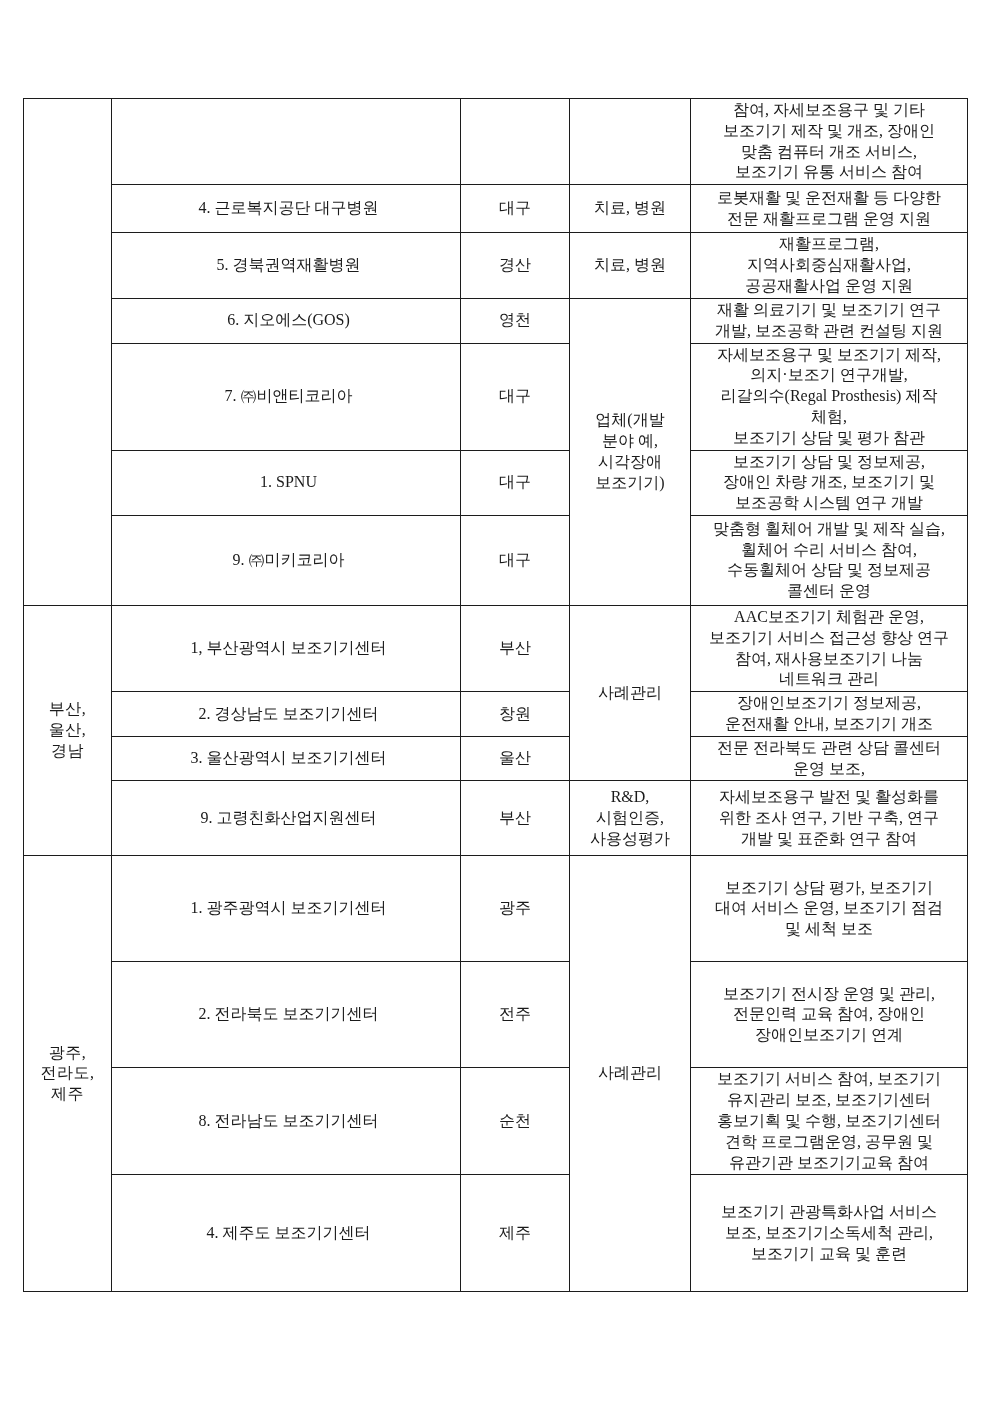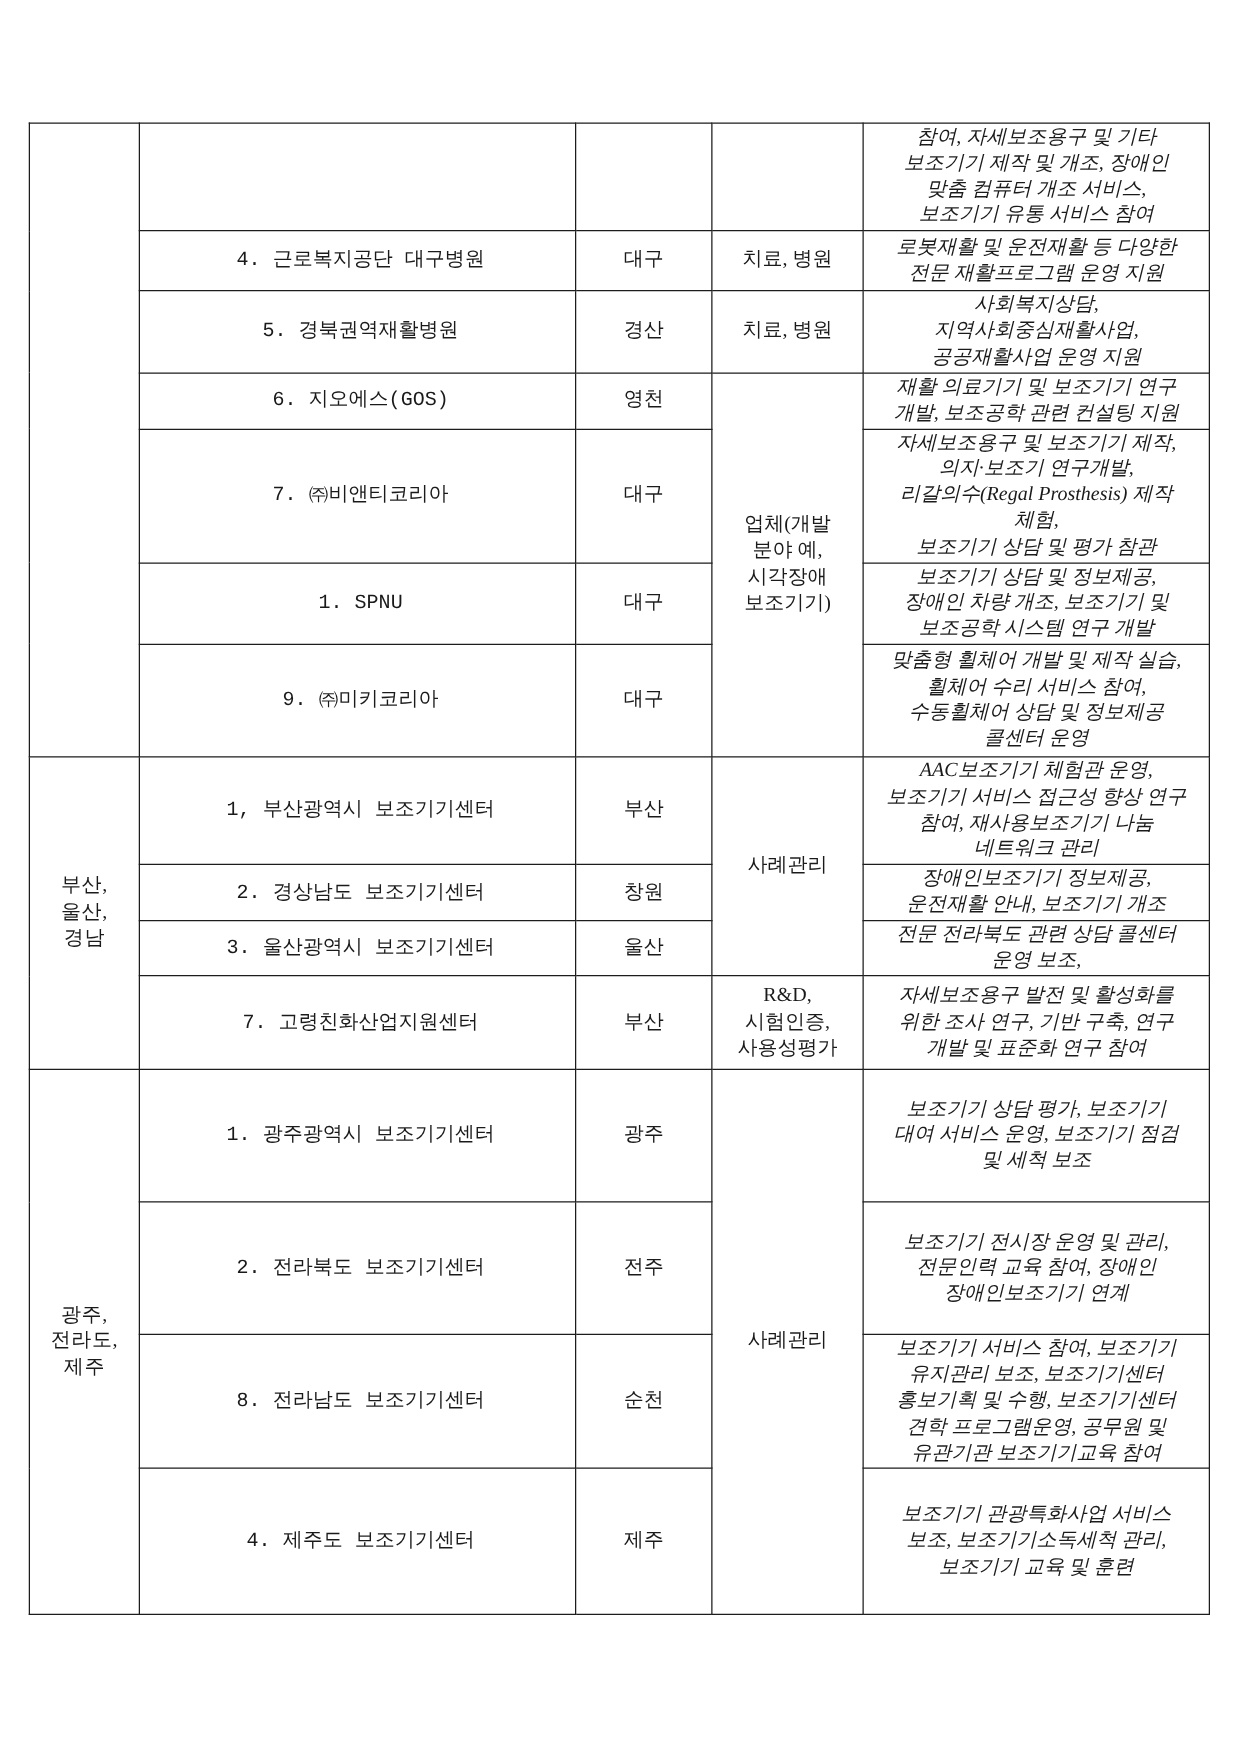--- a/index.html
+++ b/index.html
@@ -23,24 +23,24 @@
   table.inst td {
     border: 1px solid #1c1c1c;
     vertical-align: middle;
     text-align: center;
     font-size: 16px;
     line-height: 1.3;
     white-space: pre-line;
     overflow: hidden;
   }
   td.region   { font-size: 16px; letter-spacing: 0.5px; }
-  td.name     { text-align: left; padding-left: 5px; font-size: 16px; white-space: normal; font-family: Liberation Mono, monospace; }
+  td.name     { text-align: left; padding-left: 5px; font-size: 16px; white-space: normal; }
   td.city     { font-size: 16px; }
   td.category { font-size: 15.5px; line-height: 1.35; }
-  td.desc     { font-size: 14.8px; line-height: 1.32; padding: 1px 1px; font-style: italic; }
+  td.desc     { font-size: 14.8px; line-height: 1.32; padding: 1px 1px; }
 </style>
 </head>
 <body>
 
 <div class="page">
   <table class="inst">
     <colgroup>
       <col style="width:88px">
       <col style="width:349px">
       <col style="width:109px">
@@ -63,21 +63,21 @@
       <td class="name">4. 근로복지공단 대구병원</td>
       <td class="city">대구</td>
       <td class="category">치료, 병원</td>
       <td class="desc">로봇재활 및 운전재활 등 다양한
 전문 재활프로그램 운영 지원</td>
     </tr>
     <tr style="height:61px">
       <td class="name">5. 경북권역재활병원</td>
       <td class="city">경산</td>
       <td class="category">치료, 병원</td>
-      <td class="desc">사회복지상담,
+      <td class="desc">재활프로그램,
 지역사회중심재활사업,
 공공재활사업 운영 지원</td>
     </tr>
     <tr style="height:45px">
       <td class="name">6. 지오에스(GOS)</td>
       <td class="city">영천</td>
       <td class="category" rowspan="4">업체(개발
 분야 예,
 시각장애
 보조기기)</td>
@@ -127,21 +127,21 @@
       <td class="desc">장애인보조기기 정보제공,
 운전재활 안내, 보조기기 개조</td>
     </tr>
     <tr style="height:42px">
       <td class="name">3. 울산광역시 보조기기센터</td>
       <td class="city">울산</td>
       <td class="desc">전문 전라북도 관련 상담 콜센터
 운영 보조,</td>
     </tr>
     <tr style="height:75px">
-      <td class="name">7. 고령친화산업지원센터</td>
+      <td class="name">9. 고령친화산업지원센터</td>
       <td class="city">부산</td>
       <td class="category">R&amp;D,
 시험인증,
 사용성평가</td>
       <td class="desc">자세보조용구 발전 및 활성화를
 위한 조사 연구, 기반 구축, 연구
 개발 및 표준화 연구 참여</td>
     </tr>
 
     <tr style="height:106px">

